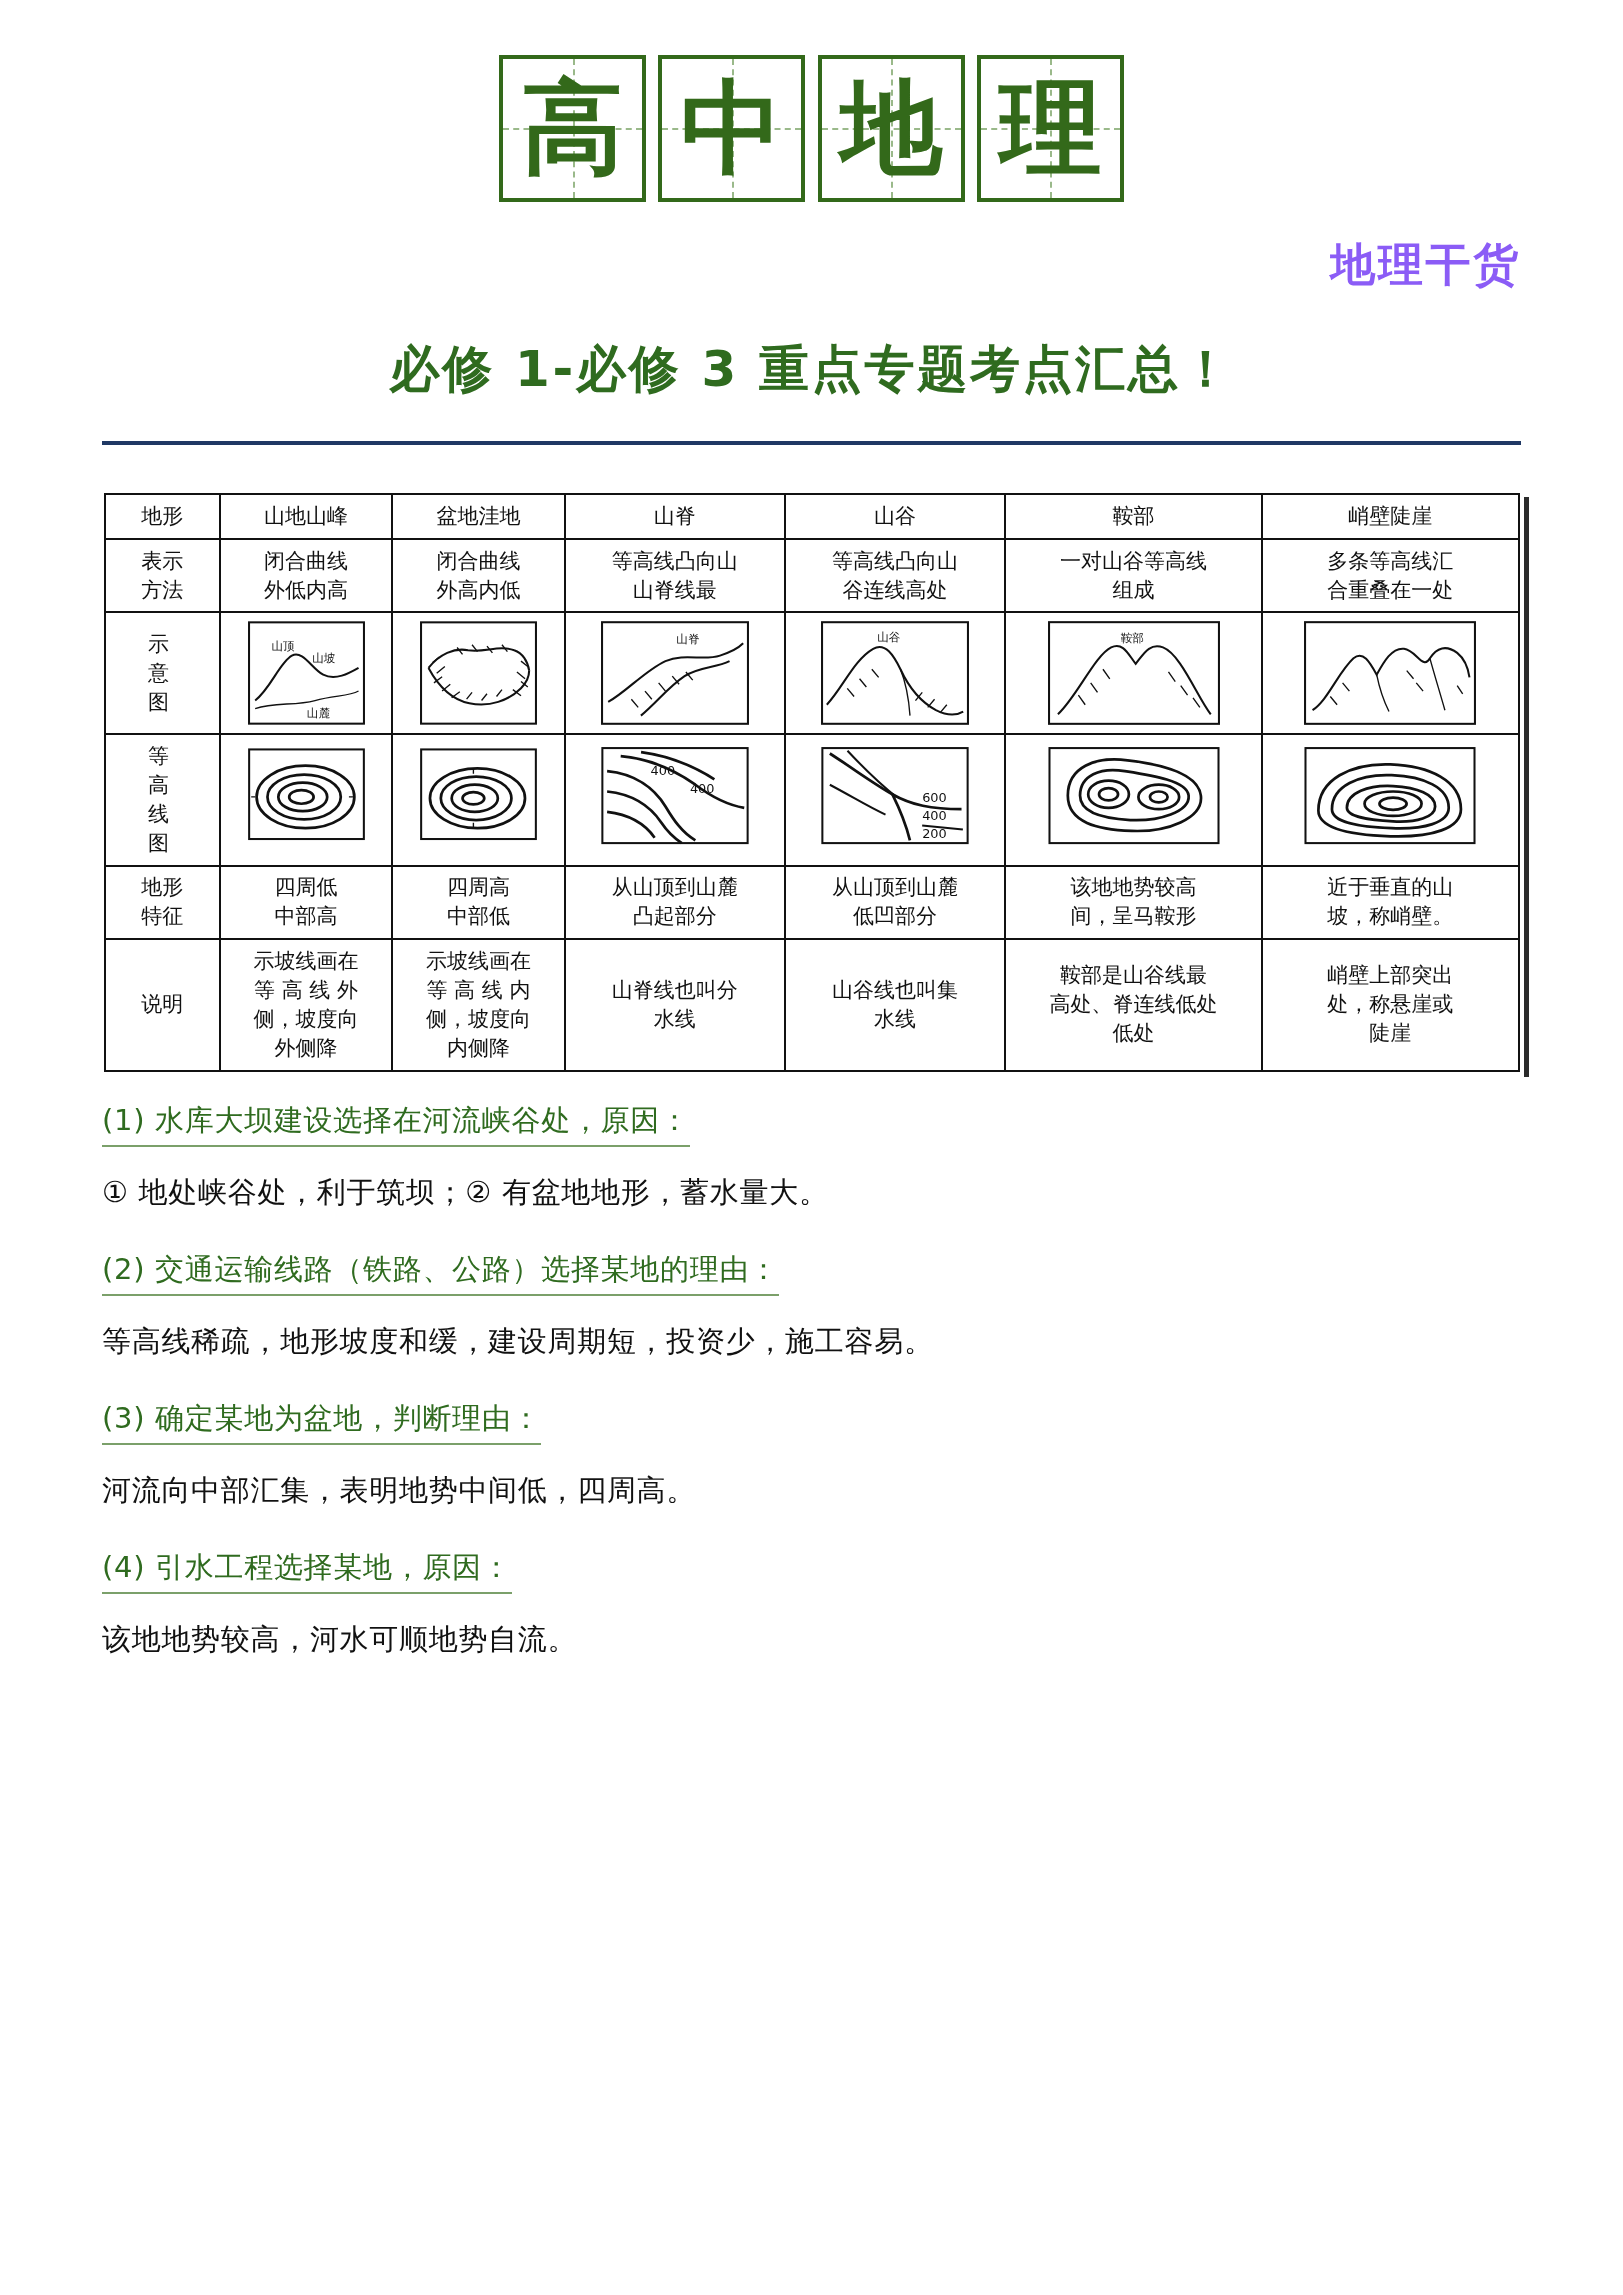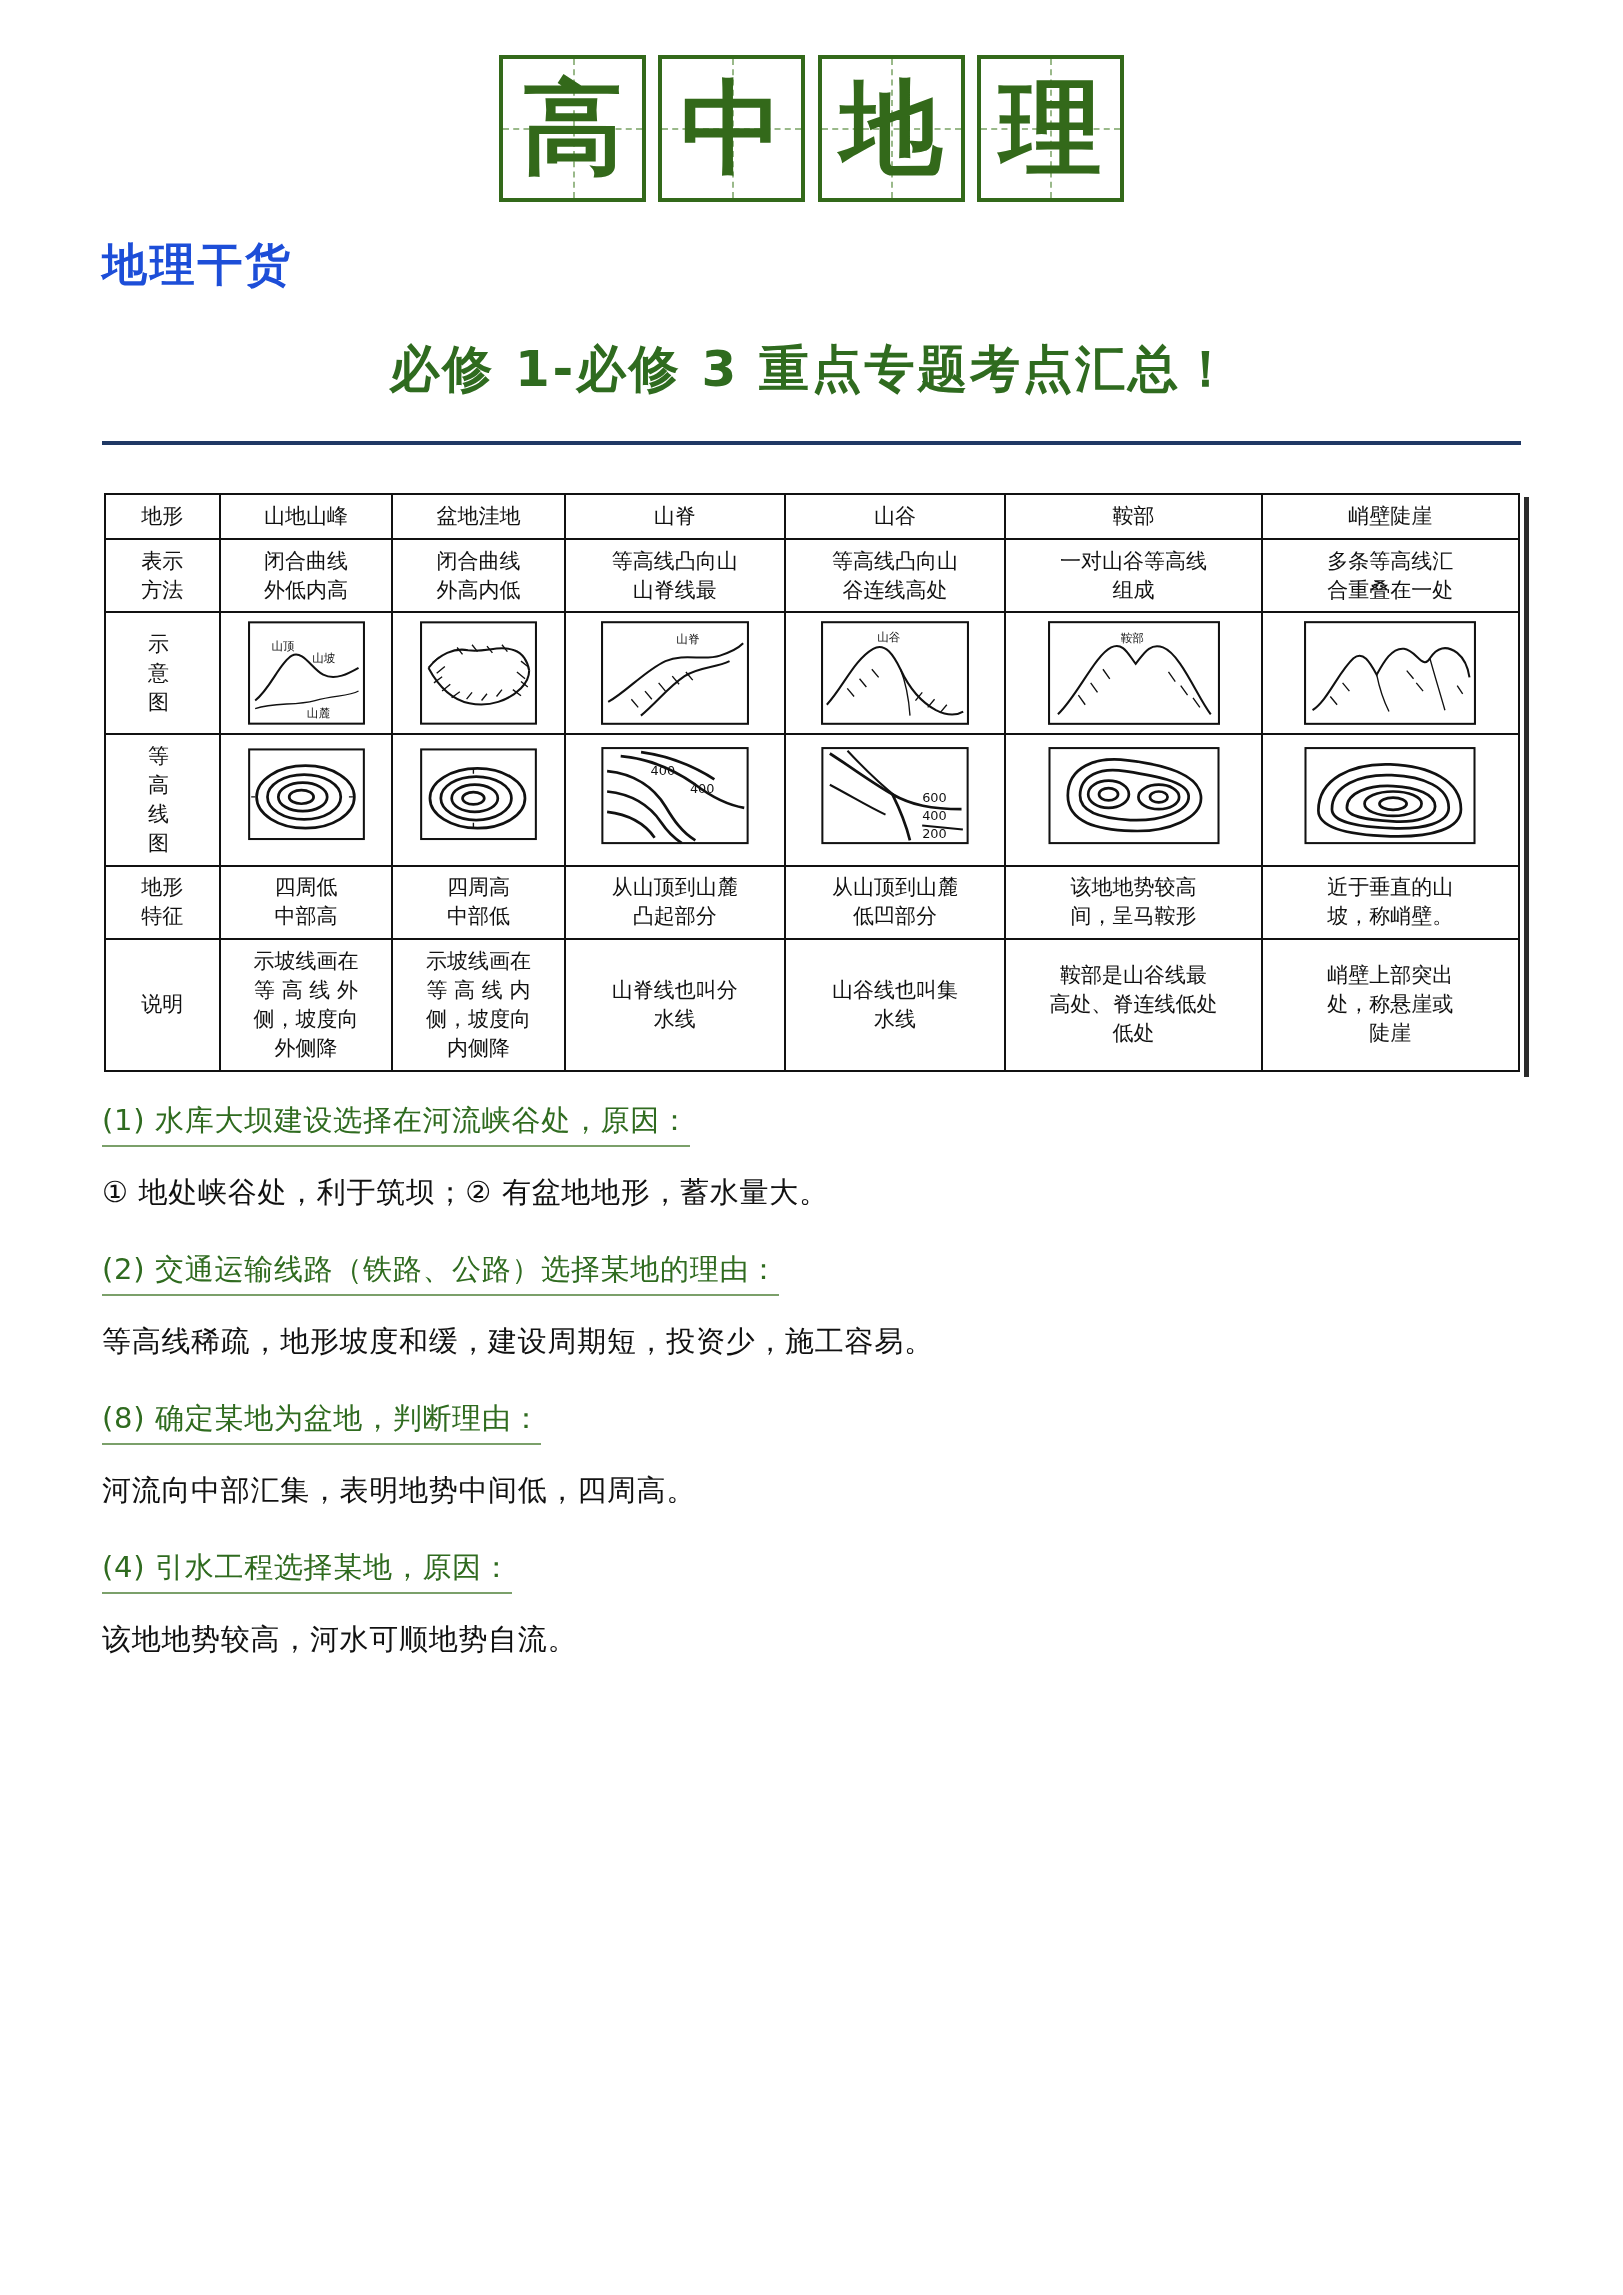--- a/index.html
+++ b/index.html
@@ -56,25 +56,25 @@
     position: relative;
     z-index: 2;
     font-size: 102px;
     line-height: 1;
     font-weight: bold;
     color: #33691a;
     font-family: "DejaVu Sans", sans-serif;
   }
 
   .subtitle {
-    text-align: left;
+    text-align: right;
     margin-top: 33px;
     font-size: 45px;
     font-weight: bold;
-    color: #1d4ed8;
+    color: #8b5cf6;
     letter-spacing: 2.7px;
     font-family: "DejaVu Sans", sans-serif;
   }
   .headline {
     text-align: center;
     margin-top: 41px;
     font-size: 50px;
     font-weight: bold;
     color: #2f6b1f;
     letter-spacing: 2.7px;
@@ -535,21 +535,21 @@
   <div class="notes">
     <div class="note-block">
       <div class="note-q">(1) 水库大坝建设选择在河流峡谷处，原因：</div>
       <div class="note-a">① 地处峡谷处，利于筑坝；② 有盆地地形，蓄水量大。</div>
     </div>
     <div class="note-block">
       <div class="note-q">(2) 交通运输线路（铁路、公路）选择某地的理由：</div>
       <div class="note-a">等高线稀疏，地形坡度和缓，建设周期短，投资少，施工容易。</div>
     </div>
     <div class="note-block">
-      <div class="note-q">(8) 确定某地为盆地，判断理由：</div>
+      <div class="note-q">(3) 确定某地为盆地，判断理由：</div>
       <div class="note-a">河流向中部汇集，表明地势中间低，四周高。</div>
     </div>
     <div class="note-block">
       <div class="note-q">(4) 引水工程选择某地，原因：</div>
       <div class="note-a">该地地势较高，河水可顺地势自流。</div>
     </div>
   </div>
 
 </div>
 

